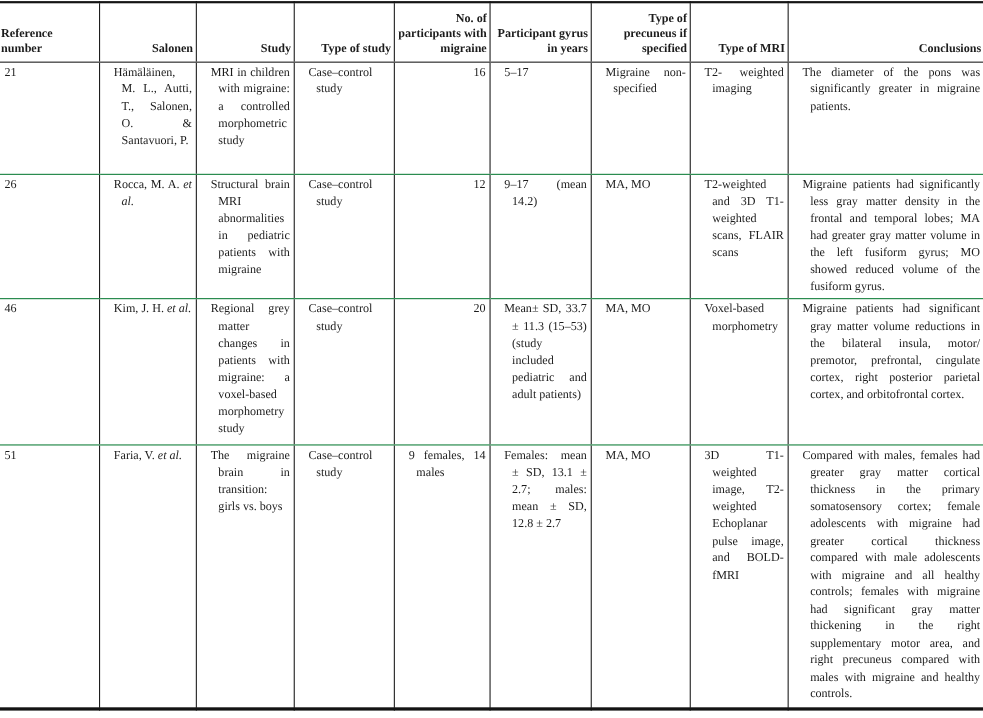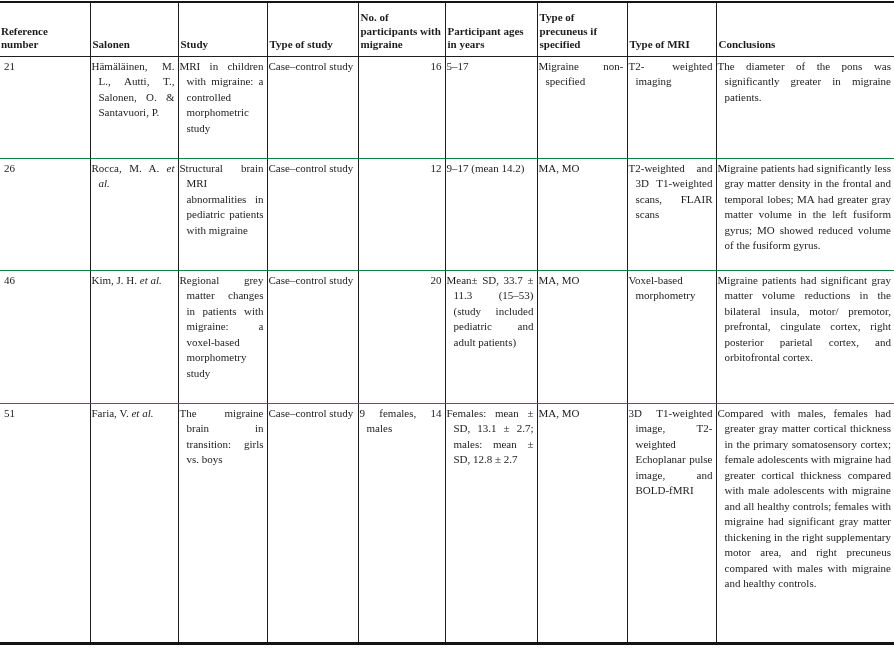--- a/index.html
+++ b/index.html
@@ -12,37 +12,37 @@
     border-top:2.5px solid #141414;border-bottom:3px solid #141414;
   }
   th,td{
     box-sizing:border-box;overflow:hidden;
     border-left:1px solid #1e1e1e;
     font-size:11px;
   }
   th:first-child,td:first-child{border-left:none;}
   thead th{
     border-bottom:1px solid #1e1e1e;
-    vertical-align:bottom;text-align:left;
+    vertical-align:bottom;text-align:right;
     font-weight:bold;line-height:13.5px;
     height:54px;padding:3px 2px 4px 2px;
   }
   thead th.left{text-align:left;padding-left:1px;}
   tbody td{
     border-bottom:1px solid #15803d;
     vertical-align:top;line-height:15.5px;padding:2px 3px 2px 3px;
   }
   tbody tr:last-child td{border-bottom:none;}
   tbody tr:nth-child(1) td{height:102px;}
   tbody tr:nth-child(2) td{height:112px;}
   tbody tr:nth-child(3) td{height:133px;}
   tbody tr:nth-child(4) td{height:240px;}
   td.hang{
     text-align:justify;
-    padding-left:8px;text-indent:-7px;padding-right:3px;
+    padding-left:20px;text-indent:-7px;padding-right:3px;
   }
   td.ref{padding-left:4px;text-align:left;}
   td.center{text-align:right;}
   i{font-style:italic;}
 </style>
 </head>
 <body>
 
 <div class="page">
   <table class="studies">
@@ -57,21 +57,21 @@
         <col style="width: 89px;">
         <col style="width: 178px;">
       </colgroup>
     <thead>
       <tr>
           <th class="left">Reference number</th>
           <th>Salonen</th>
           <th>Study</th>
           <th>Type of study</th>
           <th>No. of participants with migraine</th>
-          <th>Participant ages in years</th>
+          <th>Participant gyrus in years</th>
           <th>Type of precuneus if specified</th>
           <th>Type of MRI</th>
           <th>Conclusions</th>
         </tr>
     </thead>
     <tbody>
         <tr>
           <td class="ref">21</td>
           <td class="hang">Hämäläinen, M. L., Autti, T., Salonen, O. &amp; Santavuori, P.</td>
           <td class="hang">MRI in children with migraine: a controlled morphometric study</td>

